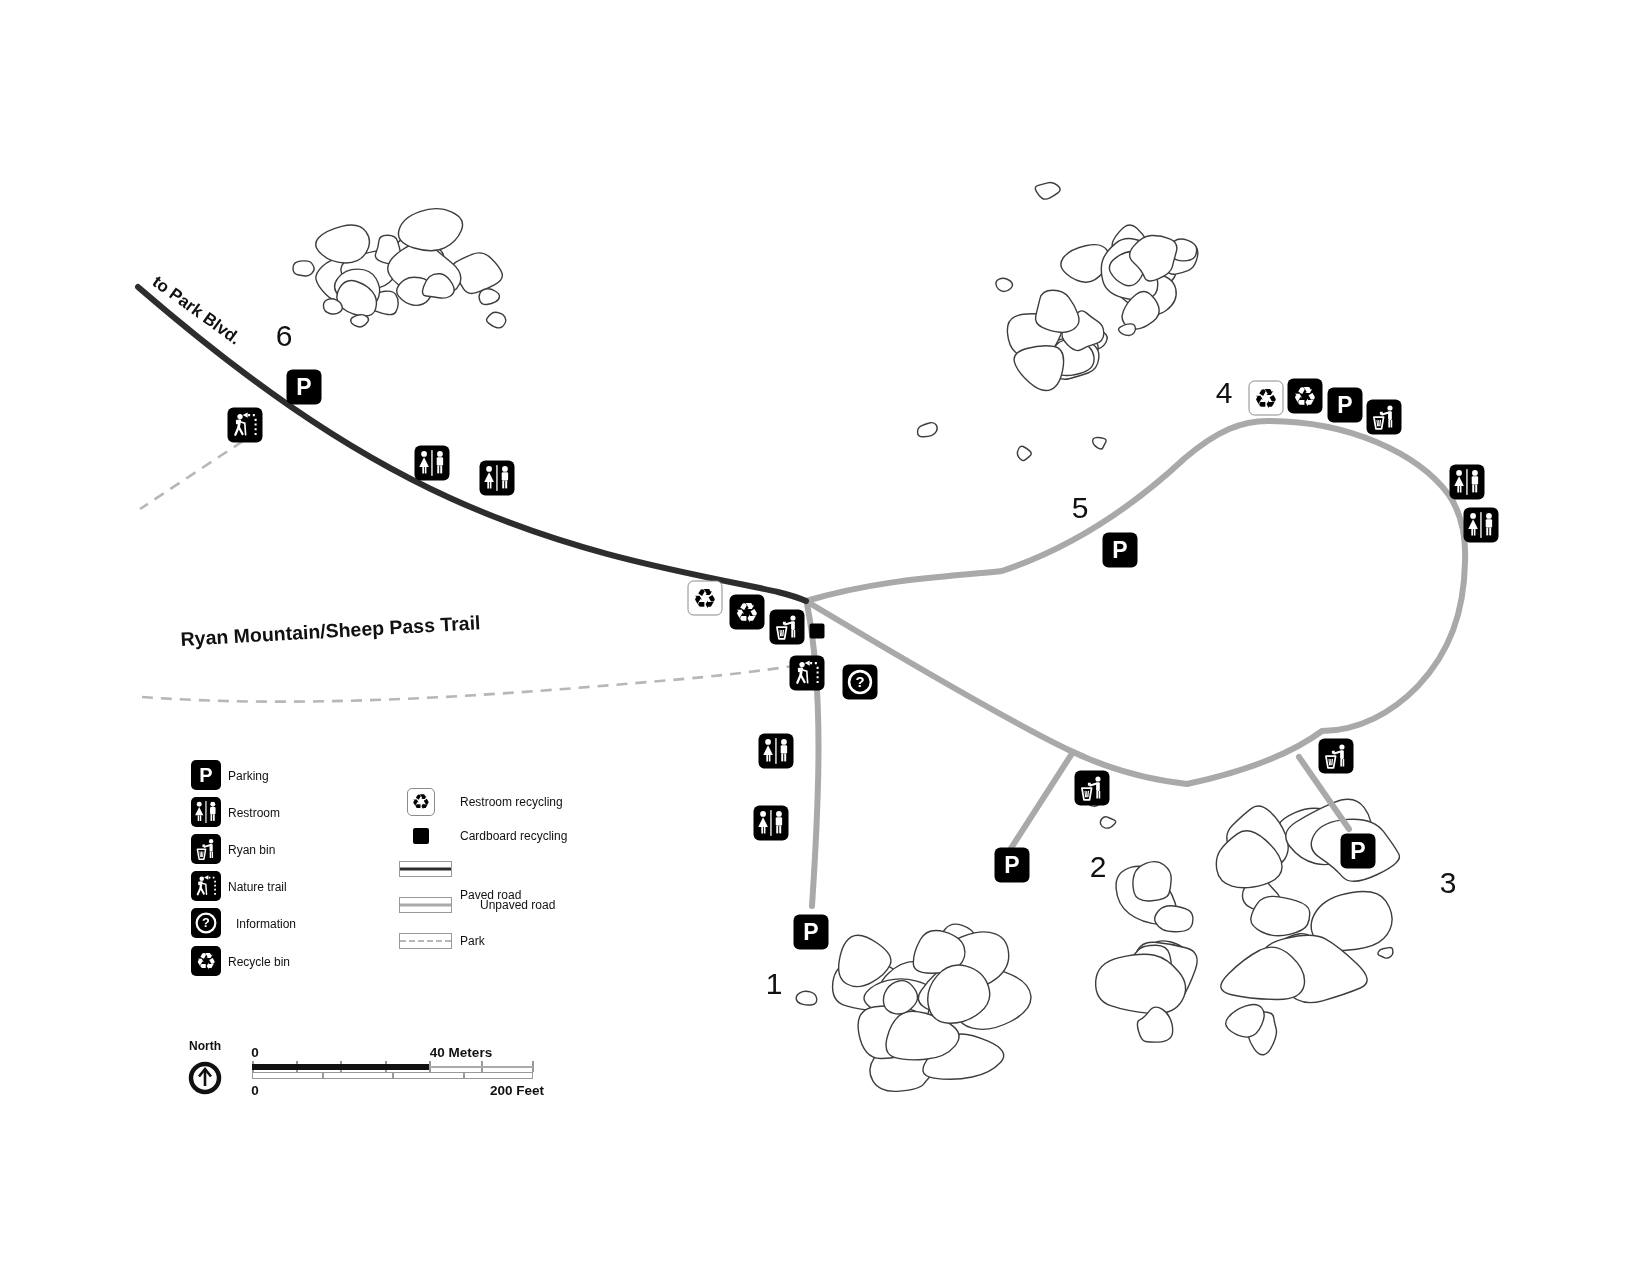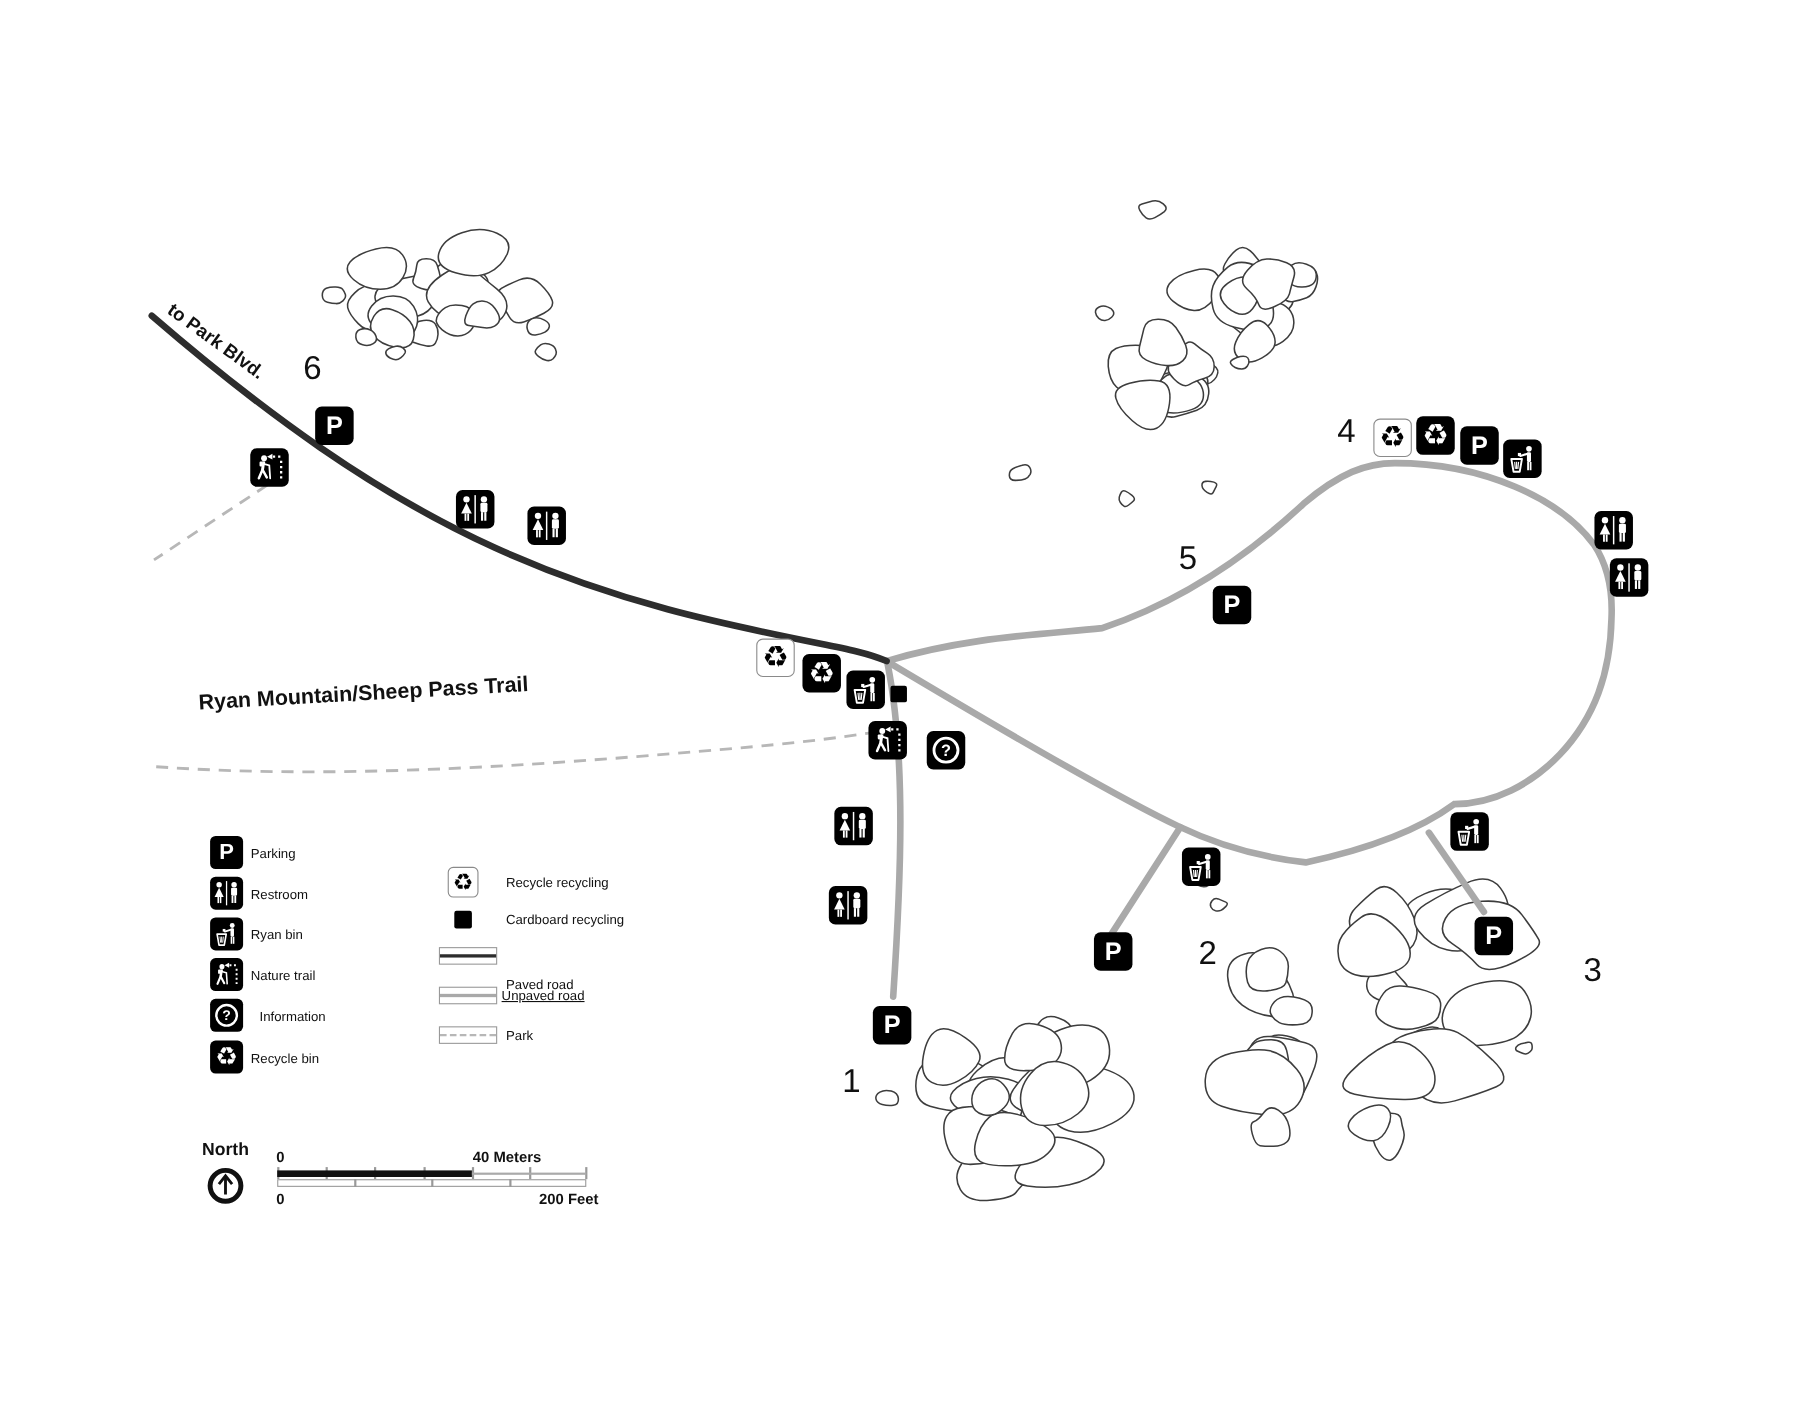--- a/index.html
+++ b/index.html
@@ -27,21 +27,21 @@
   
   .leg-label{position:absolute;transform:translate(0,-50%);font-size:12px;}
   .swatch{position:absolute;transform:translate(0,-50%);width:53px;height:16px;background:#fff;
           border:1.3px solid #999;box-sizing:border-box;}
   .swatch::after{content:"";position:absolute;left:0;right:0;top:50%;transform:translateY(-50%);}
   .sw-paved::after{border-top:3px solid #2d2d2d;}
   .sw-unpaved::after{border-top:3px solid #a9a9a9;}
   .sw-trail::after{border-top:2.6px dashed #b7b7b7;}
   
   .scale-txt{position:absolute;transform:translate(-50%,-50%);font-size:13.5px;font-weight:600;}
-  .north-txt{position:absolute;transform:translate(-50%,-50%);font-size:16px;font-weight:700;}
+  .north-txt{position:absolute;transform:translate(-50%,-50%);font-size:12px;font-weight:700;}
   .bar{position:absolute;box-sizing:border-box;}
   .tick{position:absolute;width:1.5px;background:#999;}
 </style>
 </head>
 <body>
 
 <div id="canvas">
 
   <svg id="mapsvg" width="1650" height="1275" viewBox="0 0 1650 1275">
     <g id="rocks" fill="#ffffff" stroke="#3d3d3d" stroke-width="1.4" stroke-linejoin="round">
@@ -409,30 +409,30 @@
     <div class="leg-label" style="left:236px;top:924px;">Information</div>
 
     <div class="tile t30" style="left:206px;top:961px;">
         <span class="rg">♻</span>
       </div>
     <div class="leg-label" style="left:228px;top:962px;">Recycle bin</div>
 
     <div class="tile t28 white" style="left:421px;top:802px;">
         <span class="rg">♻</span>
       </div>
-    <div class="leg-label" style="left:460px;top:802px;">Recycle recycling</div>
+    <div class="leg-label" style="left:460px;top:802px;">Restroom recycling</div>
 
     <div class="sq" style="left:421px;top:836px;width:16px;height:16px;"></div>
     <div class="leg-label" style="left:460px;top:836px;">Cardboard recycling</div>
 
     <div class="swatch sw-paved" style="left:399px;top:869px;"></div>
     <div class="leg-label" style="left:460px;top:895px;">Paved road</div>
 
     <div class="swatch sw-unpaved" style="left:399px;top:905px;"></div>
-    <div class="leg-label" style="left:456px;top:905px;text-decoration:underline;">Unpaved road</div>
+    <div class="leg-label" style="left:480px;top:905px;">Unpaved road</div>
 
     <div class="swatch sw-trail" style="left:399px;top:941px;"></div>
     <div class="leg-label" style="left:460px;top:941px;">Park</div>
   </div>
 
   <div>
     <div class="north-txt" style="left:205px;top:1046px;">North</div>
     <svg width="44" height="44" style="position:absolute;left:183px;top:1056px;">
       <circle cx="22" cy="22" r="14" fill="#fff" stroke="#111" stroke-width="4.5"></circle>
       <path d="M22,30 L22,15" stroke="#111" stroke-width="2.6" fill="none"></path>

